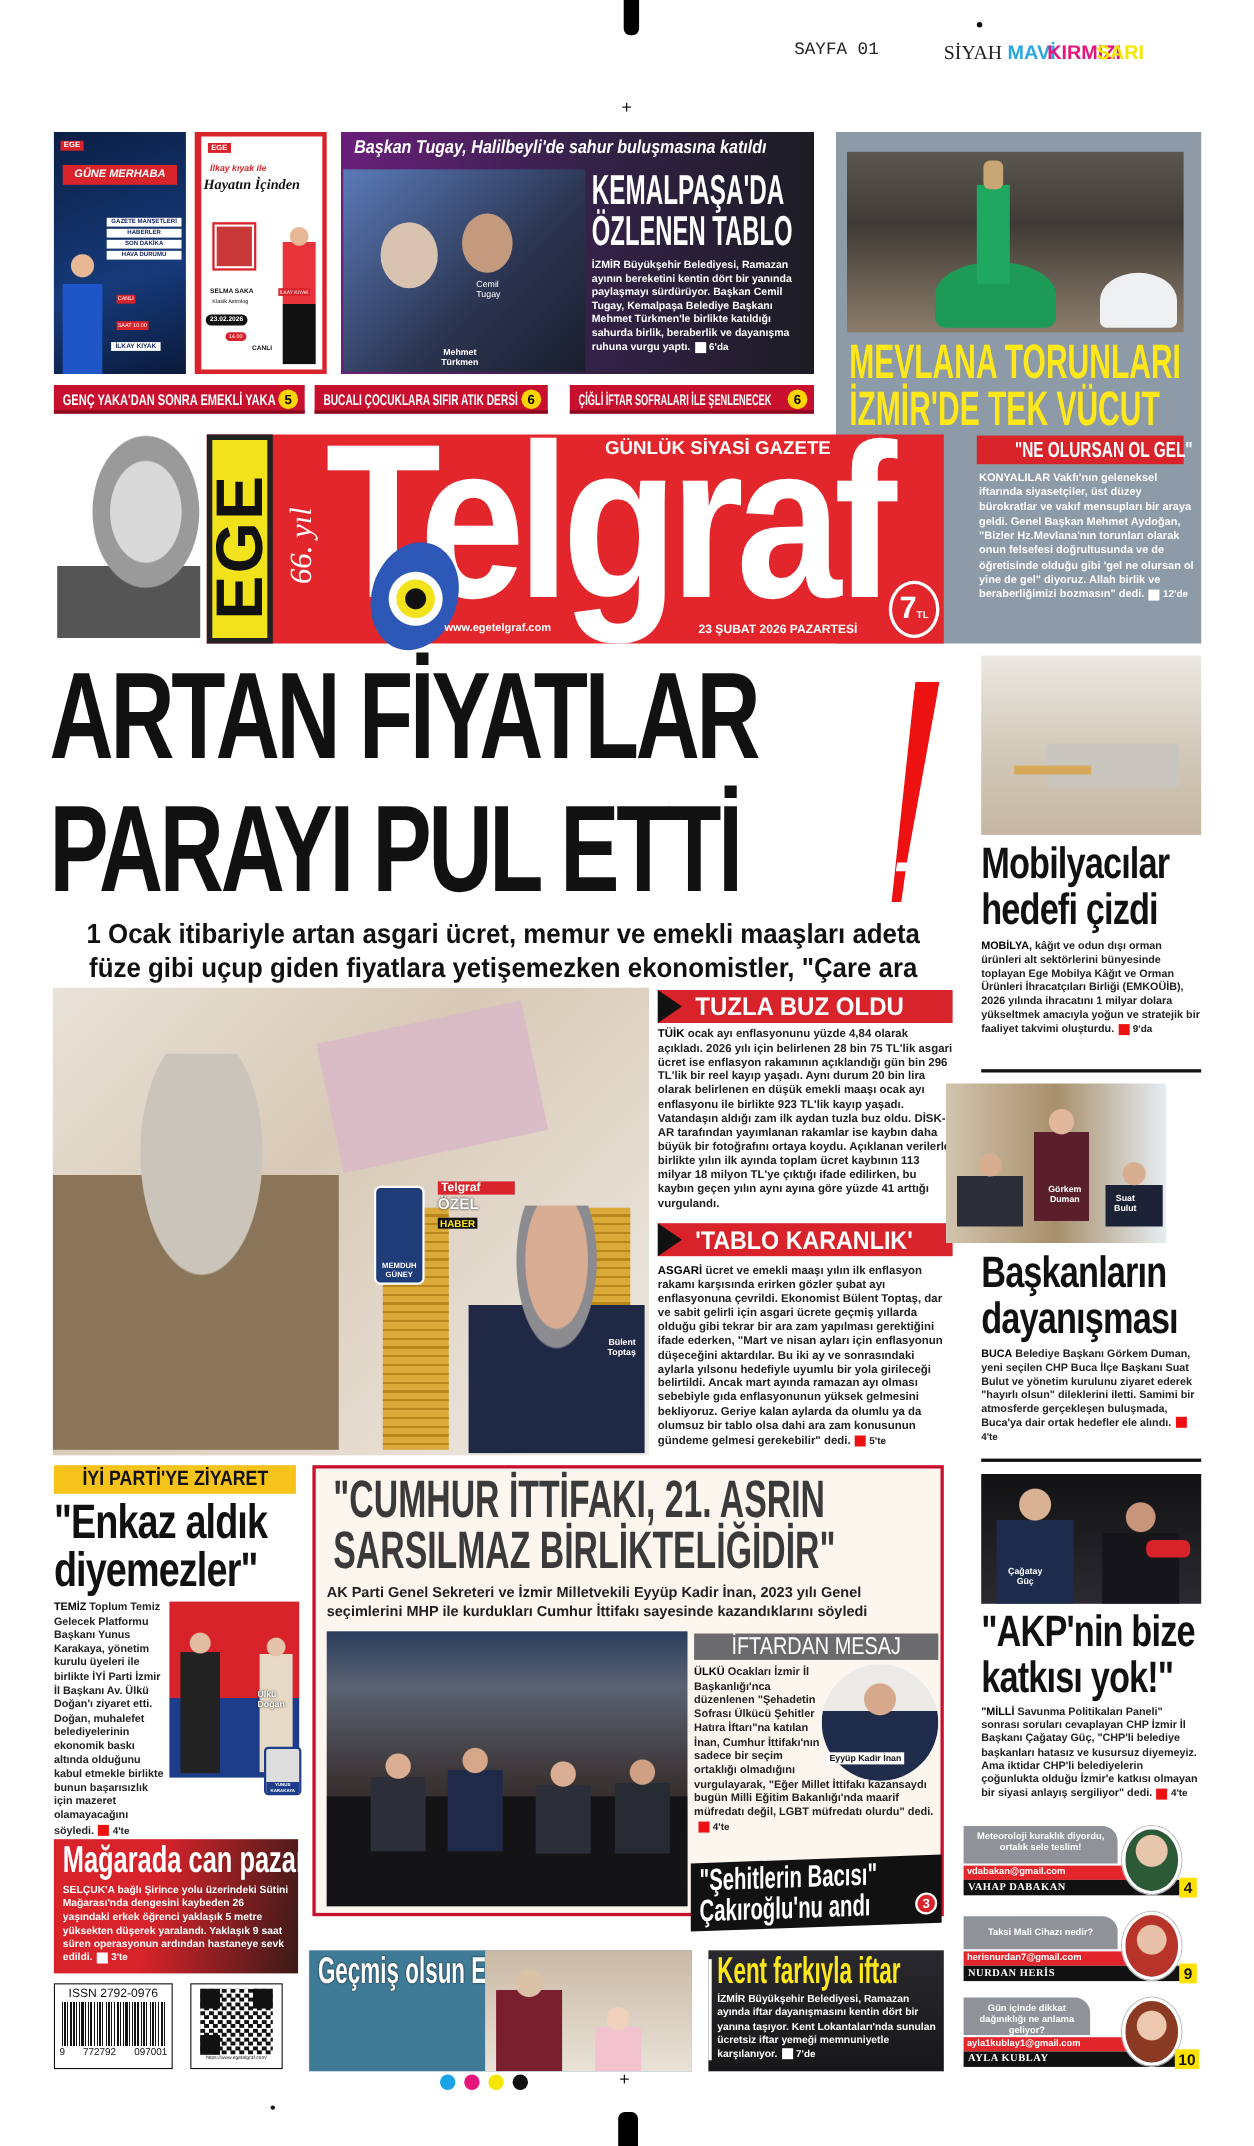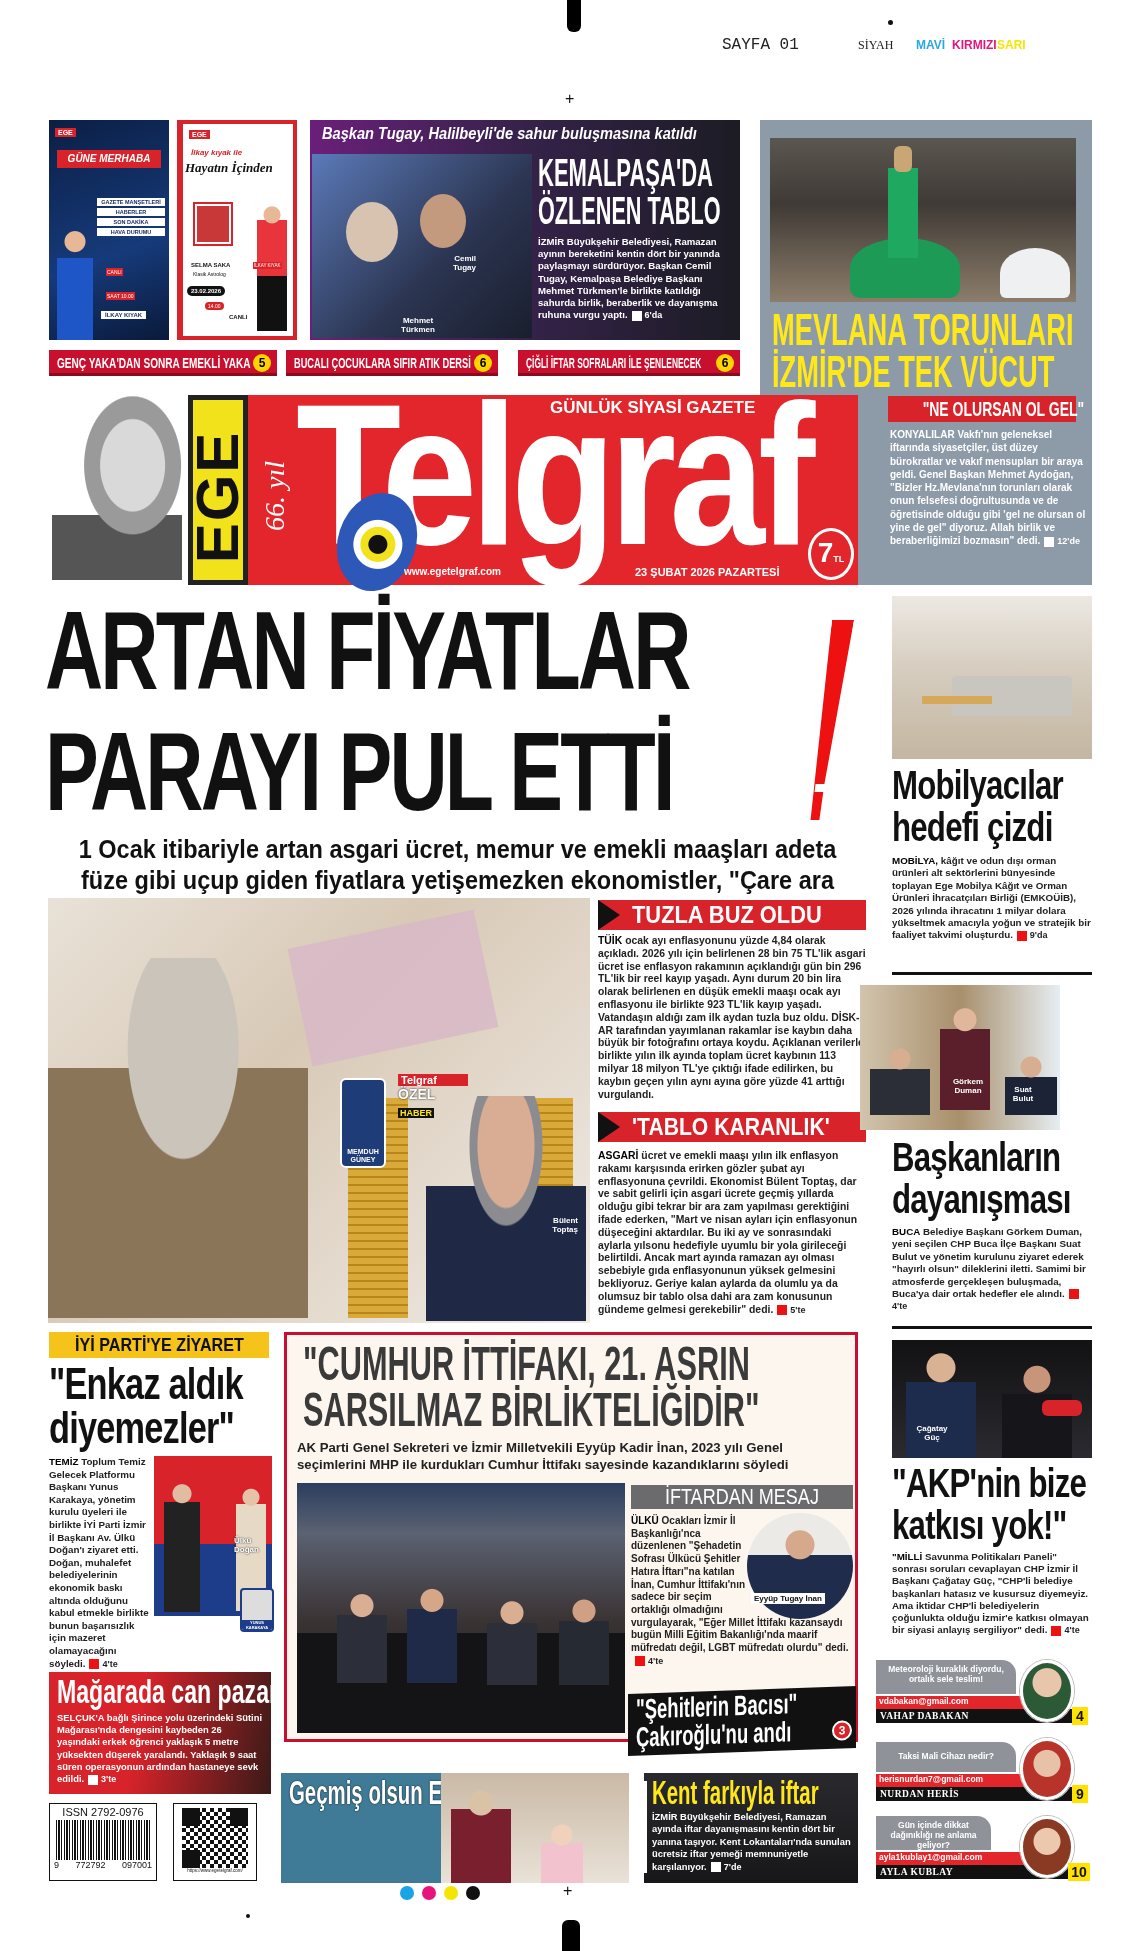--- a/index.html
+++ b/index.html
@@ -9,21 +9,21 @@
 .photo{overflow:hidden}
 .txt{font-size:11px;line-height:13.5px;font-weight:bold;color:#222}
 .txt b{color:#000}
 .ref{display:inline-block;width:10px;height:10px;background:#e11;vertical-align:middle;margin:0 3px 0 4px}
 .refw{background:#fff}
 .reftxt{font-size:9px;font-weight:bold}
 
 .regbar{left:567px;top:0;width:14px;height:32px;background:#000;border-radius:0 0 6px 6px}
 .regbar2{left:562px;top:1920px;width:18px;height:31px;background:#000;border-radius:6px 6px 0 0}
 .sayfa{left:722px;top:36px;font-family:"Liberation Mono",monospace;font-size:16px;color:#222}
-.ink{top:38px;font-size:12px;font-weight:bold}
+.ink{top:38px;font-size:18px;font-weight:bold}
 
 .tile1{left:49px;top:120px;width:120px;height:220px;background:linear-gradient(160deg,#0b1f45,#163a7a 60%,#0a1a3a)}
 .tile2{left:177px;top:120px;width:120px;height:220px;background:#fff;border:4px solid #d8232a;border-left-width:6px}
 .kem{left:310px;top:120px;width:430px;height:220px;background:linear-gradient(90deg,#6a1f7a,#35224a 50%,#1c1c24)}
 .sline{height:26px;background:#c8102e;color:#fff;font-size:14px;font-weight:bold;line-height:26px;padding-left:8px;border-bottom:3px solid #8a0a1e}
 .snum{display:inline-block;width:18px;height:18px;border-radius:50%;background:#ffd400;color:#000;text-align:center;line-height:18px;font-size:12px;margin-left:4px;vertical-align:middle}
 .mev{left:760px;top:120px;width:332px;height:465px;background:#8d9aa8}
 
 .mast{left:188px;top:395px;width:670px;height:190px;background:#e3262c}
 .ege{left:188px;top:395px;width:60px;height:190px;background:#222}
@@ -75,21 +75,21 @@
   <div class="abs" style="left:4px;top:162px;background:#111;color:#fff;font-size:6px;font-weight:bold;padding:2px 4px;border-radius:8px">23.02.2026</div>
   <div class="abs" style="left:22px;top:178px;background:#d8232a;color:#fff;font-size:5px;padding:1px 3px;border-radius:5px">14.00</div>
   <div class="abs" style="left:46px;top:190px;font-size:6px;font-weight:bold">CANLI</div>
 </div>
 
 <div class="abs kem">
   <div class="abs" style="left:12px;top:4px;color:#fff;font-size:17px;font-weight:bold;font-style:italic;white-space:nowrap;transform:scaleX(0.86);transform-origin:left top">Başkan Tugay, Halilbeyli'de sahur buluşmasına katıldı</div>
   <div class="abs photo" style="left:2px;top:34px;width:220px;height:184px;background:linear-gradient(135deg,#5a7ab8,#2b3450 60%,#1a1f2e)">
     <div class="abs" style="left:34px;top:48px;width:52px;height:60px;border-radius:50%;background:#d8c2b0"></div>
     <div class="abs" style="left:108px;top:40px;width:46px;height:54px;border-radius:50%;background:#c49a7e"></div>
-    <div class="abs" style="left:136px;top:100px;width:28px;color:#fff;font-size:8px;font-weight:bold;text-align:right">Cemil Tugay</div>
+    <div class="abs" style="left:121px;top:100px;width:28px;color:#fff;font-size:8px;font-weight:normal;text-align:left">Cemil Tugay</div>
     <div class="abs" style="left:86px;top:162px;width:40px;color:#fff;font-size:8px;font-weight:bold;text-align:center">Mehmet Türkmen</div>
   </div>
   <div class="abs" style="left:228px;top:34px;color:#fff;font-size:38px;line-height:38px;font-weight:bold;white-space:nowrap;transform:scaleX(0.58);transform-origin:left top">KEMALPAŞA'DA</div>
   <div class="abs" style="left:228px;top:72px;color:#fff;font-size:38px;line-height:38px;font-weight:bold;white-space:nowrap;transform:scaleX(0.57);transform-origin:left top">ÖZLENEN TABLO</div>
   <div class="abs" style="left:228px;top:116px;width:196px;color:#fff;font-size:9.6px;line-height:12.2px;font-weight:bold">
     <span>İZMİR Büyükşehir Belediyesi, Ramazan ayının bereketini kentin dört bir yanında paylaşmayı sürdürüyor. Başkan Cemil Tugay, Kemalpaşa Belediye Başkanı Mehmet Türkmen'le birlikte katıldığı sahurda birlik, beraberlik ve dayanışma ruhuna vurgu yaptı.</span><span class="ref refw"></span><span class="reftxt">6'da</span>
   </div>
 </div>
 
 <div class="abs sline" style="left:49px;top:350px;width:228px"><span style="display:inline-block;transform:scaleX(0.72);transform-origin:left;width:190px;white-space:nowrap">GENÇ YAKA'DAN SONRA EMEKLİ YAKA</span><span class="snum" style="position:absolute;right:6px;top:4px">5</span></div>
@@ -232,21 +232,21 @@
   <div class="abs" style="left:10px;top:104px;width:556px;color:#222;font-size:13.2px;line-height:17px;font-weight:bold">AK Parti Genel Sekreteri ve İzmir Milletvekili Eyyüp Kadir İnan, 2023 yılı Genel seçimlerini MHP ile kurdukları Cumhur İttifakı sayesinde kazandıklarını söyledi</div>
   <div class="abs photo" style="left:10px;top:148px;width:328px;height:250px;background:linear-gradient(#2b3e5e,#5b6272 20%,#3a3334 55%,#1a1a1e)">
     <div class="abs" style="left:0;top:150px;width:328px;height:100px;background:#141416"></div>
     <div class="abs" style="left:40px;top:110px;width:50px;height:90px;background:radial-gradient(circle at 50% 14%,#d9ae92 0 11px,transparent 12px),linear-gradient(#0000 22px,#2c2f3a 22px)"></div>
     <div class="abs" style="left:110px;top:104px;width:50px;height:96px;background:radial-gradient(circle at 50% 14%,#d5a688 0 11px,transparent 12px),linear-gradient(#0000 22px,#1f2a48 22px)"></div>
     <div class="abs" style="left:190px;top:118px;width:50px;height:84px;background:radial-gradient(circle at 50% 14%,#d9ae92 0 11px,transparent 12px),linear-gradient(#0000 22px,#2c2f3a 22px)"></div>
     <div class="abs" style="left:262px;top:116px;width:50px;height:86px;background:radial-gradient(circle at 50% 14%,#cfa084 0 11px,transparent 12px),linear-gradient(#0000 22px,#262a32 22px)"></div>
   </div>
   <div class="abs" style="left:344px;top:150px;width:222px;height:24px;background:#6b6b6e;color:#fff;font-size:22px;line-height:24px;text-align:center;white-space:nowrap"><span style="display:inline-block;transform:scaleX(0.82)">İFTARDAN MESAJ</span></div>
   <div class="abs" style="left:460px;top:178px;width:106px;height:106px;border-radius:50%;background:radial-gradient(circle at 50% 30%,#d7a98c 0 14px,transparent 15px),linear-gradient(#eceae6 40%,#1f2c4c 40%)">
-    <div style="position:absolute;left:4px;top:80px;background:#fff;color:#111;font-size:8px;font-weight:bold;padding:1px 3px;white-space:nowrap">Eyyüp Tugay İnan</div>
+    <div style="position:absolute;left:4px;top:80px;background:#fff;color:#111;font-size:8px;font-weight:bold;padding:1px 3px;white-space:nowrap">Eyyüp Kadir İnan</div>
   </div>
   <div class="abs txt" style="left:344px;top:180px;width:222px;font-size:10px;line-height:12.7px">
     <div style="float:right;width:110px;height:100px;shape-outside:circle(50%)"></div>
     <b>ÜLKÜ</b> <span>Ocakları İzmir İl Başkanlığı'nca düzenlenen "Şehadetin Sofrası Ülkücü Şehitler Hatıra İftarı"na katılan İnan, Cumhur İttifakı'nın sadece bir seçim ortaklığı olmadığını vurgulayarak, "Eğer Millet İttifakı kazansaydı bugün Milli Eğitim Bakanlığı'nda maarif müfredatı değil, LGBT müfredatı olurdu" dedi.</span><span class="ref"></span><span class="reftxt">4'te</span>
   </div>
 </div>
 <div class="abs" style="left:628px;top:1690px;width:228px;height:62px;background:#111;color:#fff;transform:skewY(-2deg)">
   <div style="position:absolute;left:8px;top:2px;font-size:28px;line-height:28px;font-weight:bold;white-space:nowrap;transform:scaleX(0.66);transform-origin:left top">"Şehitlerin Bacısı"</div>
   <div style="position:absolute;left:8px;top:30px;font-size:28px;line-height:28px;font-weight:bold;white-space:nowrap;transform:scaleX(0.66);transform-origin:left top">Çakıroğlu'nu andı</div>
   <div style="position:absolute;right:4px;top:34px;width:20px;height:20px;border-radius:50%;background:#d8232a;border:2px solid #fff;font-size:12px;font-weight:bold;text-align:center;line-height:16px">3</div>

